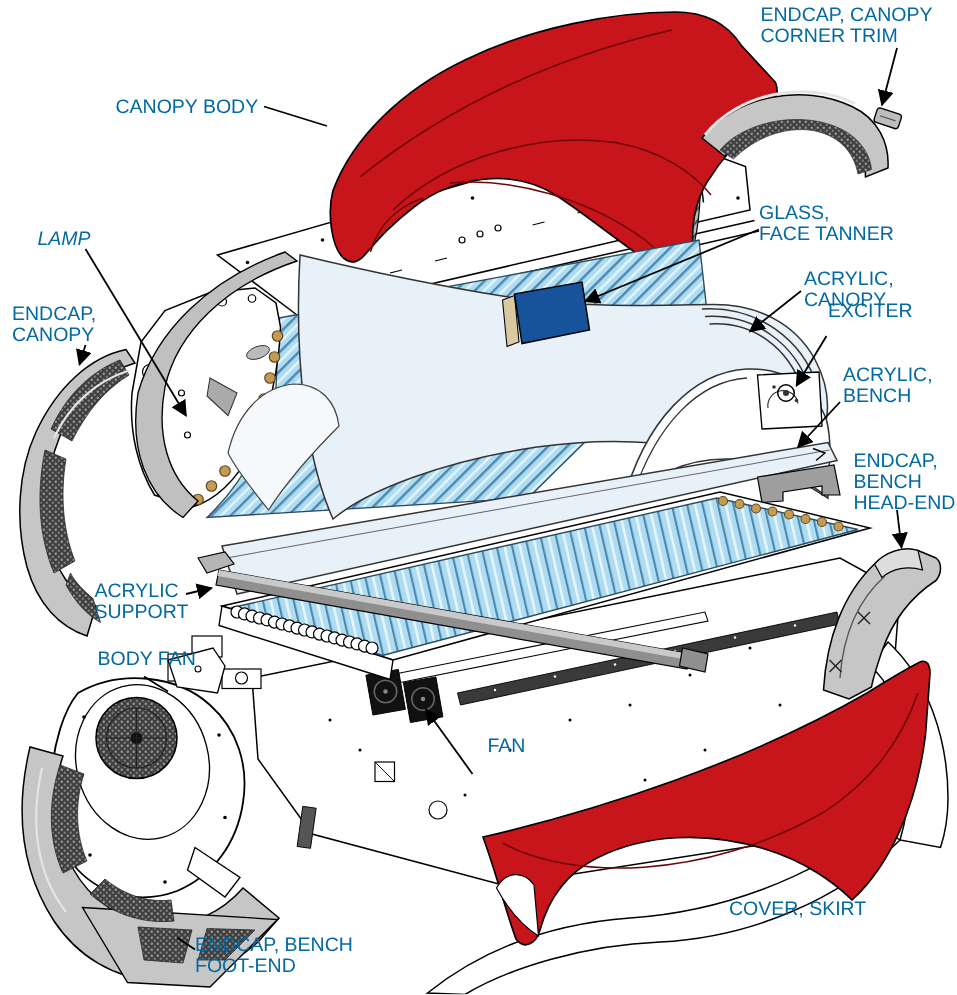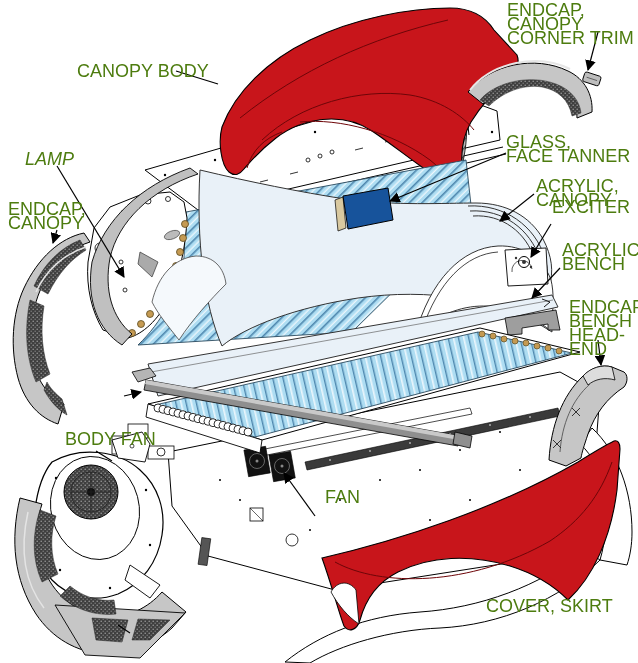--- a/index.html
+++ b/index.html
@@ -1,19 +1,19 @@
 <!DOCTYPE html>
 <html><head>
 <meta charset="utf-8">
 <style>
   html,body{margin:0;padding:0;background:#fff;}
   #stage{position:relative;width:638px;height:663px;background:#fff;overflow:hidden;
          font-family:"Liberation Sans",sans-serif;}
   #stage svg{position:absolute;left:0;top:0;}
-  .lbl{position:absolute;font-size:18px;line-height:14px;color:#4d7c0f;
+  .lbl{position:absolute;font-size:13px;line-height:14px;color:#0369a1;
        white-space:pre-line;letter-spacing:0px;}
 </style>
 </head>
 <body>
 
 <div id="stage">
 <svg width="638" height="663" viewBox="0 0 638 663">
   <defs>
     <marker id="arw" viewBox="0 0 10 10" refX="9" refY="5" markerWidth="9" markerHeight="9" orient="auto">
       <path d="M0,0 L10,5 L0,10 Z" fill="#000"></path>
@@ -351,16 +351,20 @@
 <div class="lbl" style="left:536px;top:179px;">ACRYLIC,
 CANOPY</div>
 <div class="lbl" style="left:8px;top:202px;">ENDCAP,
 CANOPY</div>
 <div class="lbl" style="left:552px;top:200px;">EXCITER</div>
 <div class="lbl" style="left:562px;top:243px;">ACRYLIC,
 BENCH</div>
 <div class="lbl" style="left:569px;top:300px;">ENDCAP,
 BENCH
 HEAD-END</div>
+<div class="lbl" style="left:63px;top:387px;">ACRYLIC
+SUPPORT</div>
 <div class="lbl" style="left:32px;top:432px;margin-left:33px;">BODY FAN</div>
 <div class="lbl" style="left:309px;top:490px;margin-left:16px;">FAN</div>
 <div class="lbl" style="left:458px;top:599px;margin-left:28px;">COVER, SKIRT</div>
+<div class="lbl" style="left:130px;top:623px;">ENDCAP, BENCH
+FOOT-END</div>
 </div>
 
 </body></html>

